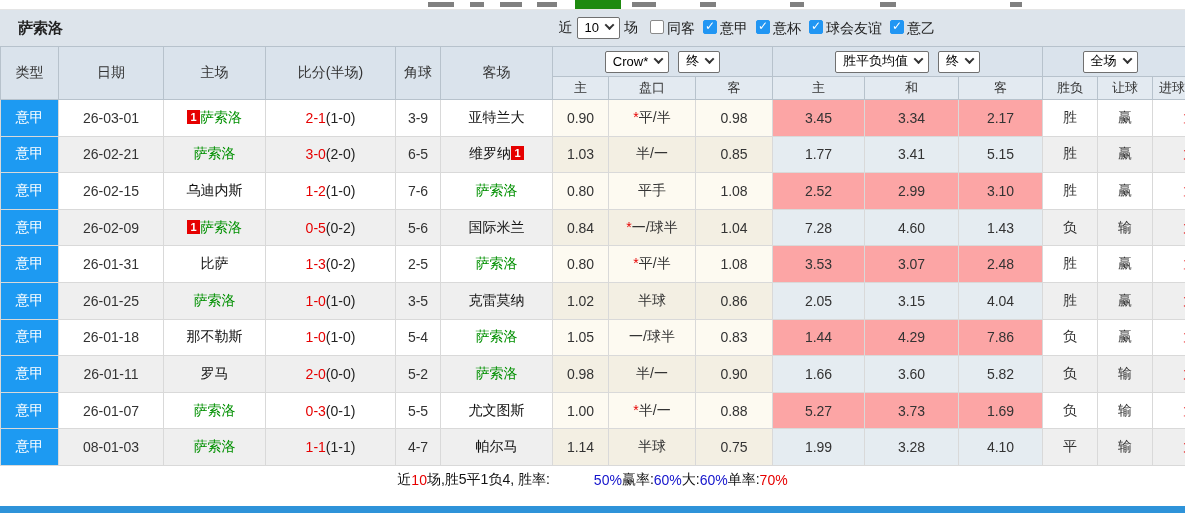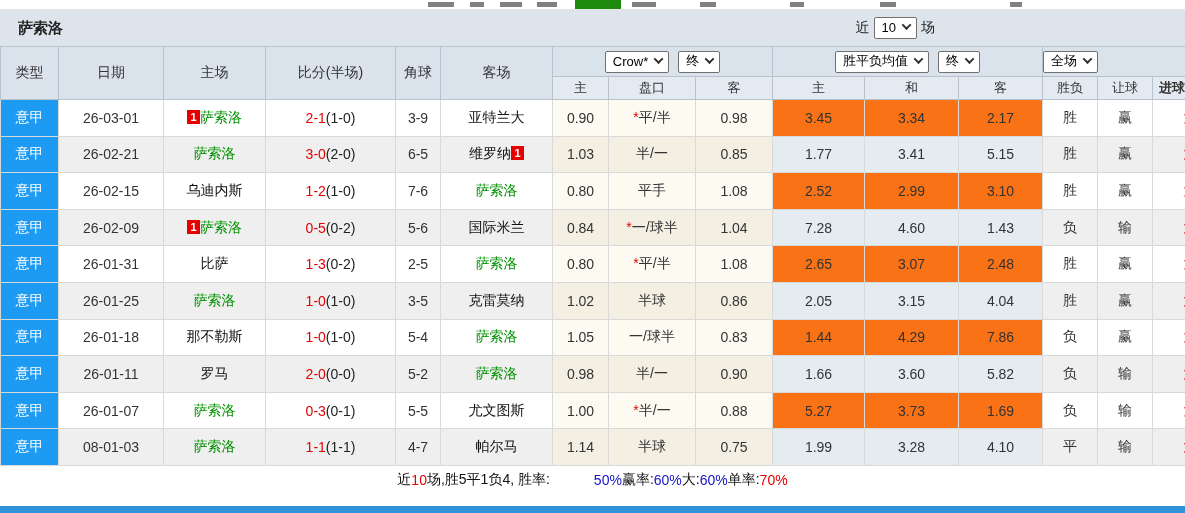--- a/index.html
+++ b/index.html
@@ -30,34 +30,34 @@
   .grid th, .grid td { overflow:hidden; white-space:nowrap; text-align:center; font-size:14px; }
   .grid th { background:#dae3ec; color:#333; font-weight:normal; border:1px solid #b7c2cc; }
   .grid tr.h1 th { height:30px; }
   .grid tr.h2 th { height:23px; background:#e3eaf1; font-size:13px; }
   .grid td { height:36.6px; border:1px solid #d9d9d9; color:#333; }
   td.c-league { background:#1d9af2; color:#fff; }
   tr.odd  td.c-plain { background:#ffffff;border-radius:16px; }
   tr.even td.c-plain { background:#efefef; }
   tr.odd  td.c-odds  { background:#fdfaf1; }
   tr.even td.c-odds  { background:#f3efe3; }
-  tr.odd  td.c-avg   { background:#f97316; }
+  tr.odd  td.c-avg   { background:#fca5a5; }
   tr.even td.c-avg   { background:#e5ecf1;margin-top:29px; }
   .t-green { color:#009000; }
   .t-black { color:#111; }
   .score-main { color:#e60000; }
   .score-half { color:#222; }
   .badge1 { display:inline-block; width:13px; height:14px; line-height:14px; background:#e60000;
             color:#fff; font-size:11px; font-weight:bold; vertical-align:1px; }
   .star { color:#e60000; }
   .res-red { color:#cf0000; } .res-green { color:#009000; } .res-blue { color:#1414cc; }
   td.c-goal { text-align:left; padding-left:30px; color:#e60000; }
-  th.th-goal { text-align:left; padding-left:6px;font-weight:bold; }
+  th.th-goal { text-align:left; padding-left:6px; }
   .ddwrap { display:flex; align-items:center; justify-content:center; gap:9px; }
-  .ddwrap.right { justify-content:flex-start; padding-right:8px; }
+  .ddwrap.right { justify-content:center; padding-right:8px; }
 
   
   .footer { height:28px; display:flex; align-items:center; justify-content:center; font-size:14px; background:#fff; }
   .bluebar { position:absolute; left:0; bottom:0; width:1185px; height:7px; background:#2e93d9; }
 </style>
 </head>
 <body>
 
 <div class="page">
 
@@ -76,20 +76,21 @@
 
   <div class="toolbar">
     <span class="team-title">萨索洛</span>
     <span class="controls">
       <span>近</span>
       <span class="sel">
         <span>10</span>
         <span class="chev"></span>
       </span>
       <span>场</span>
+      <span id="filter-boxes"><span class="cb"></span><span>同客</span><span class="cb on"></span><span>意甲</span><span class="cb on"></span><span>意杯</span><span class="cb on"></span><span>球会友谊</span><span class="cb on"></span><span>意乙</span></span>
     </span>
   </div>
 
   <table class="grid">
     <colgroup>
       <col style="width:58px">
         <col style="width:105px">
         <col style="width:102px">
         <col style="width:130px">
       <col style="width:45px">
@@ -229,21 +230,21 @@
         <tr class="odd">
           <td class="c-league">意甲</td>
           <td class="c-plain">26-01-31</td>
           <td class="c-plain"><span class="t-black">比萨</span></td>
           <td class="c-plain"><span class="score-main">1-3</span><span class="score-half">(0-2)</span></td>
           <td class="c-plain">2-5</td>
           <td class="c-plain"><span class="t-green">萨索洛</span></td>
           <td class="c-odds">0.80</td>
           <td class="c-odds"><span class="star">*</span>平/半</td>
           <td class="c-odds">1.08</td>
-          <td class="c-avg">2.65</td>
+          <td class="c-avg">3.53</td>
           <td class="c-avg">3.07</td>
           <td class="c-avg">2.48</td>
           <td class="c-plain res-red">胜</td>
           <td class="c-plain res-red">赢</td>
           <td class="c-plain c-goal">大</td>
         </tr>
         <tr class="even">
           <td class="c-league">意甲</td>
           <td class="c-plain">26-01-25</td>
           <td class="c-plain"><span class="t-green">萨索洛</span></td>

